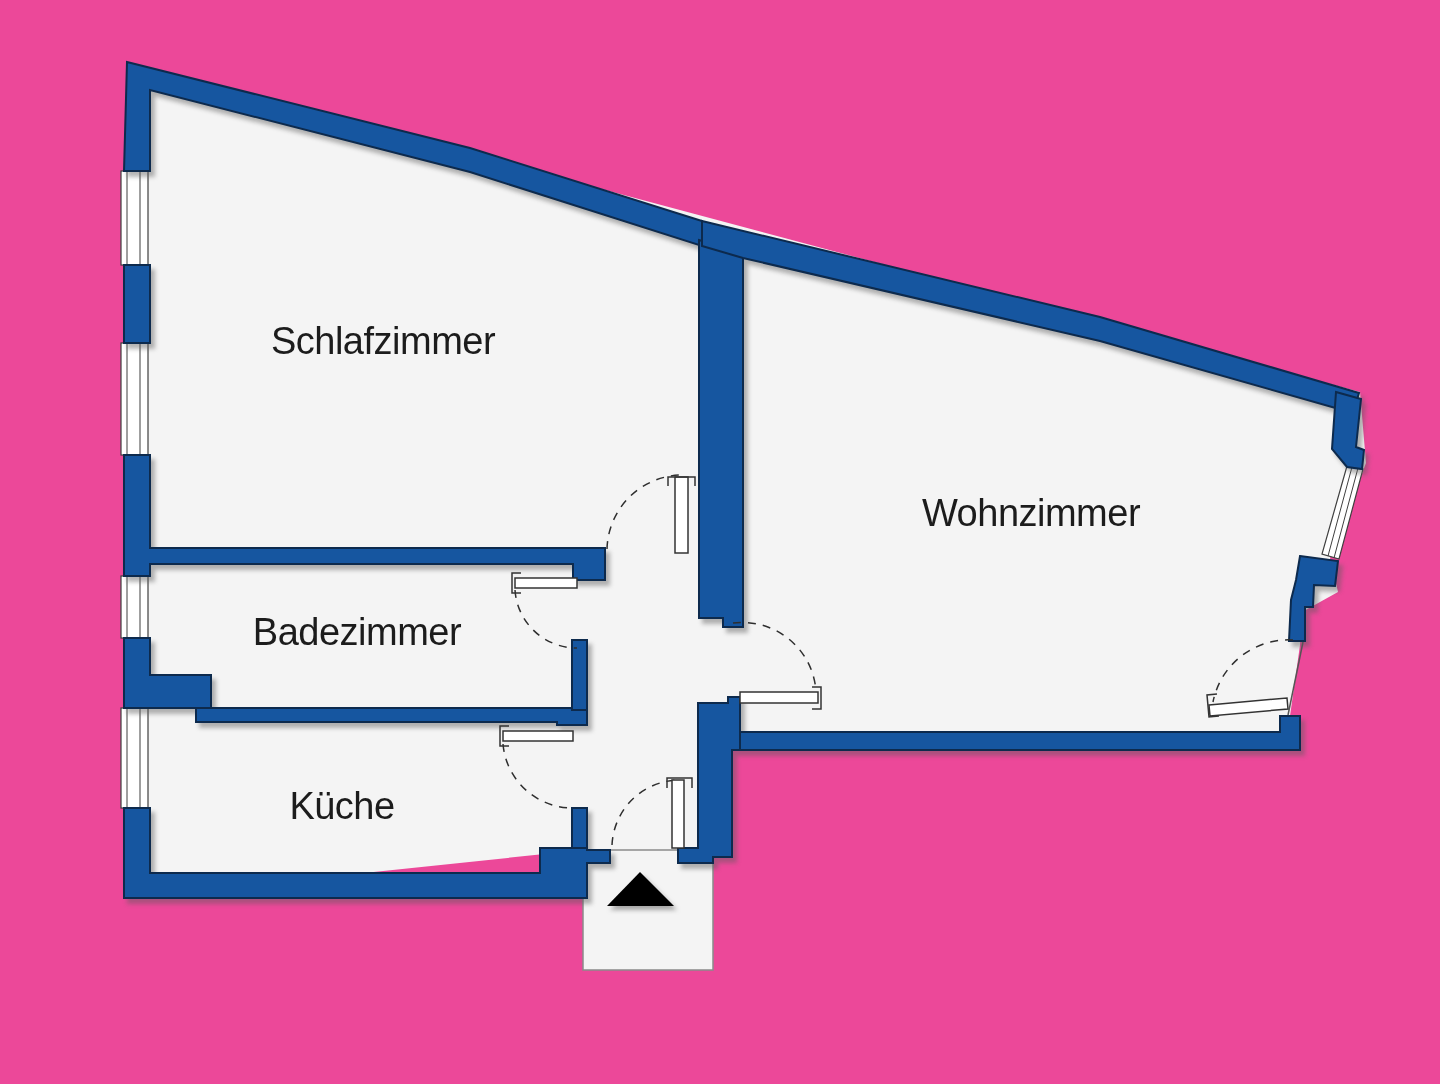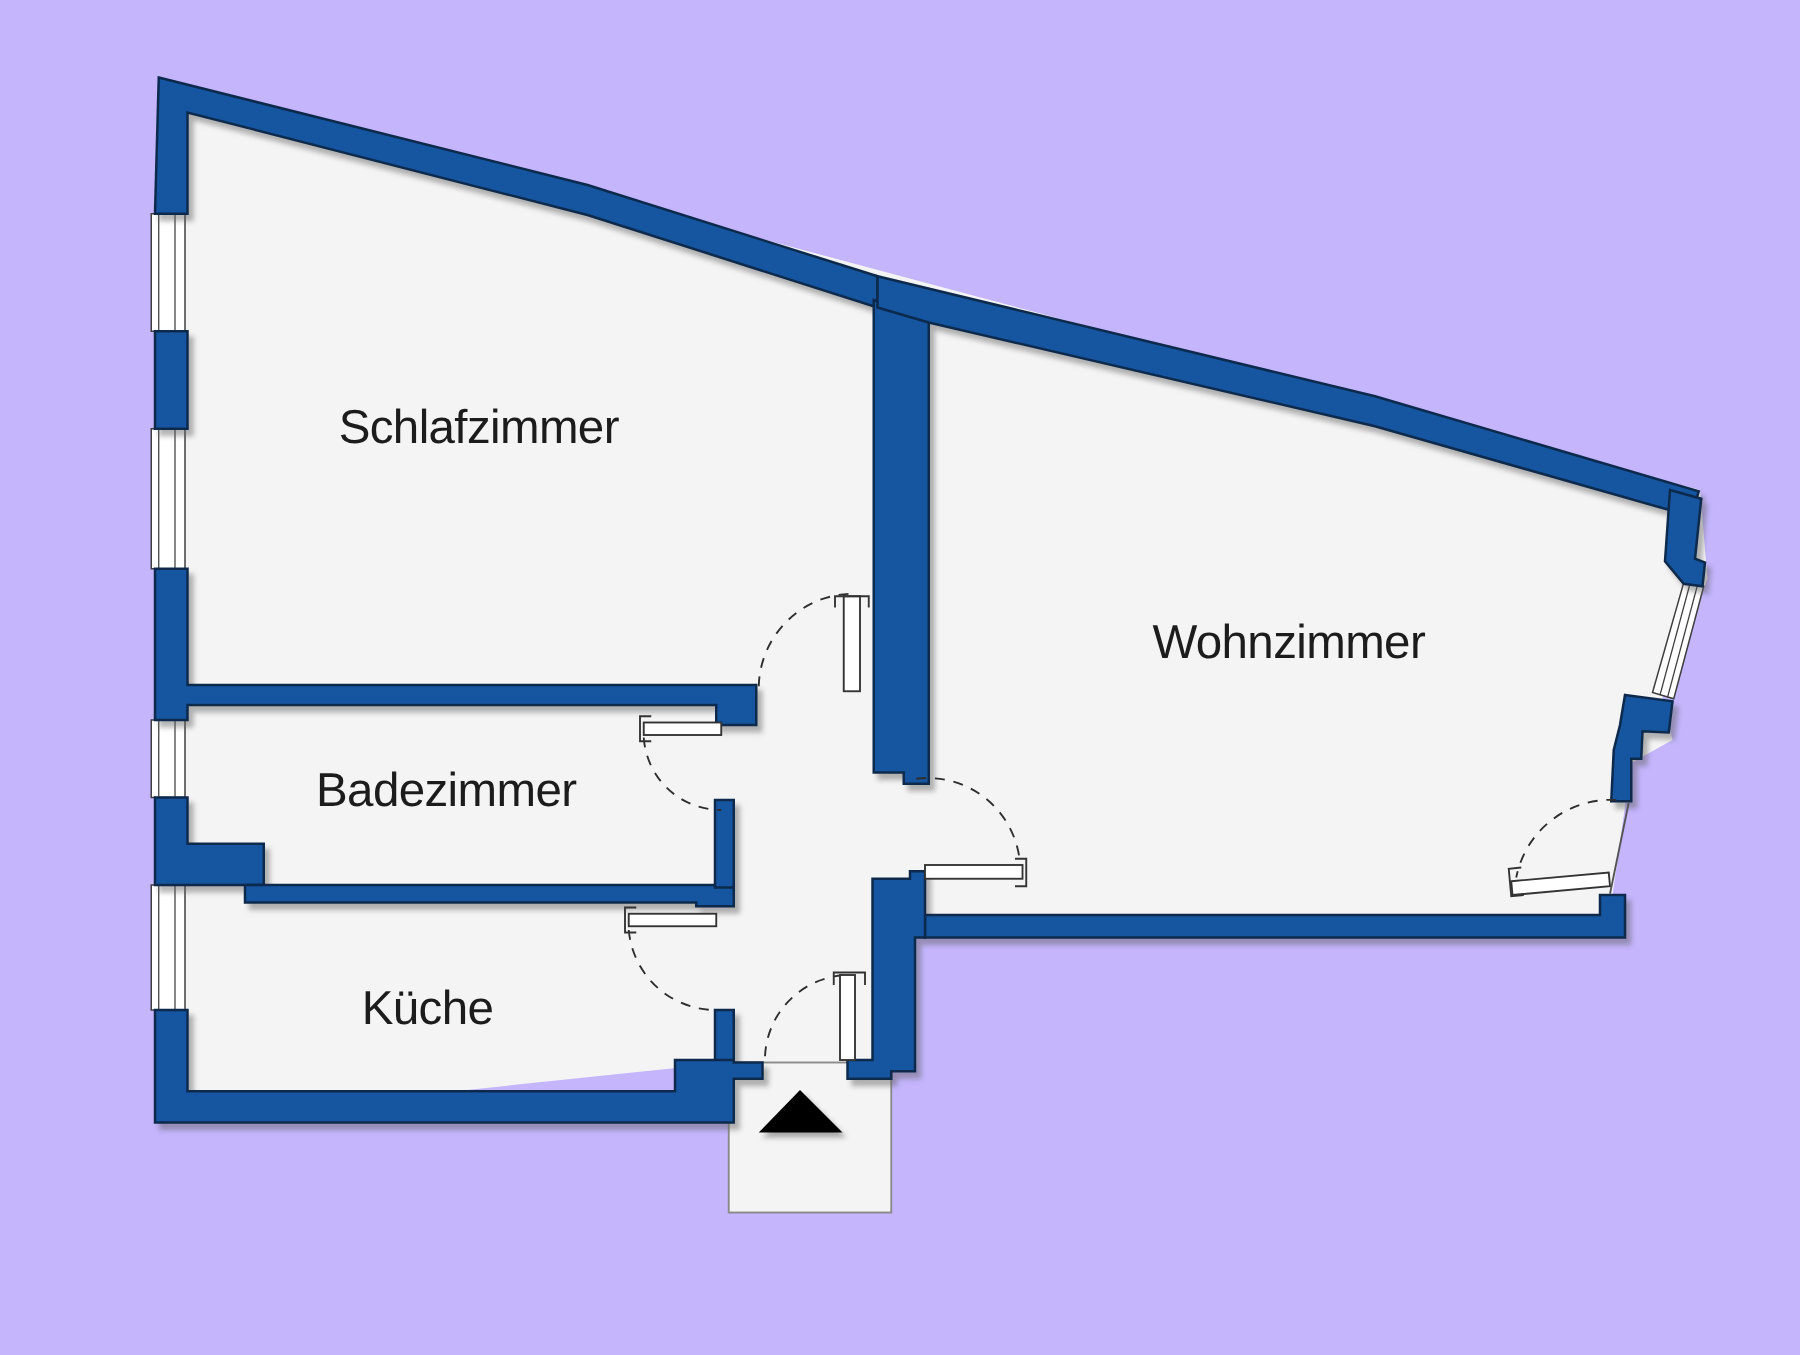--- a/index.html
+++ b/index.html
@@ -1,16 +1,16 @@
 <!DOCTYPE html>
 <html><head>
 <meta charset="utf-8">
 <style>
   html,body{margin:0;padding:0;background:#ffffff;}
-  .page{width:1440px;height:1084px;position:relative;background:#c4b5fd;overflow:hidden;
+  .page{width:1440px;height:1084px;position:relative;background:#ec4899;overflow:hidden;
         font-family:"Liberation Sans",sans-serif;}
   svg{display:block;}
   .walls path, .walls rect{fill:#1656A0;stroke:#0D2A4D;stroke-width:2;}
   .walls{filter:drop-shadow(4px 5px 2px rgba(90,90,90,0.45));}
   .floor{fill:#F4F4F4;stroke:none;}
   .vestibule{fill:#F4F4F4;stroke:#8a8a8a;stroke-width:1.5;}
   .win-band{fill:#ffffff;stroke:#3f3f3f;stroke-width:1.2;}
   .win-line{stroke:#3f3f3f;stroke-width:1;fill:none;}
   .door-leaf{fill:#ffffff;stroke:#333333;stroke-width:1.5;}
   .door-bracket{fill:none;stroke:#333333;stroke-width:1.5;}

